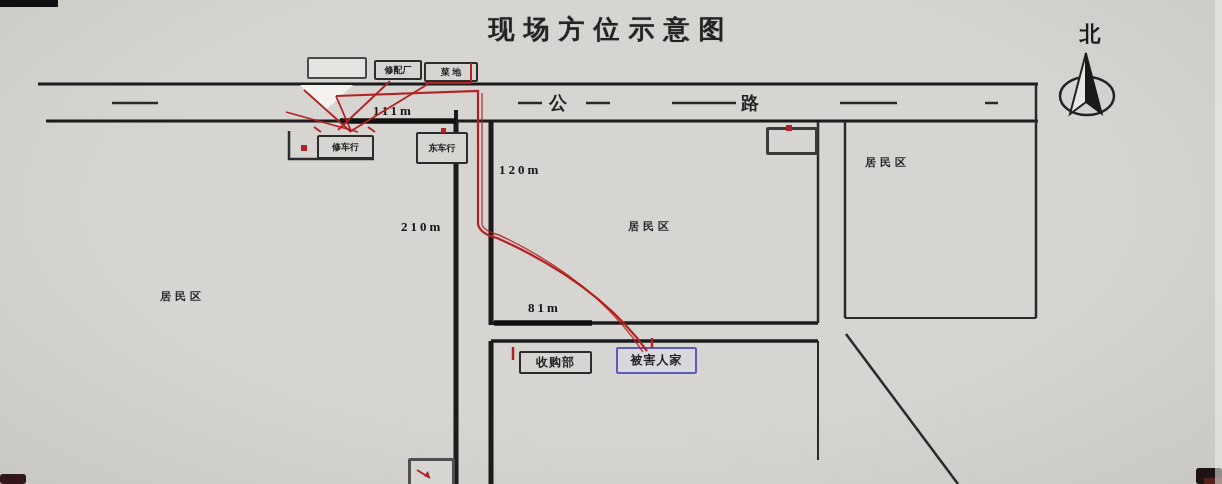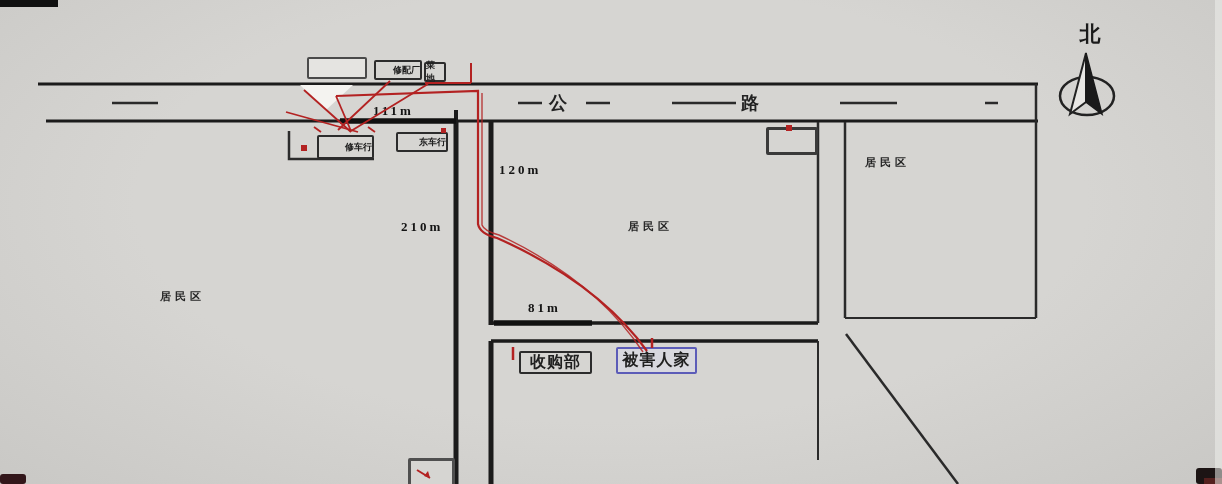--- a/index.html
+++ b/index.html
@@ -32,22 +32,22 @@
   }
   .resid{
     font-size:11px;font-weight:bold;letter-spacing:4px;color:#242424;
   }
   .mapbox{
     position:absolute;box-sizing:border-box;
     display:flex;align-items:center;justify-content:center;
     border:2px solid #2c2c2c;background:#d6d5d2;
     font-weight:bold;color:#202020;border-radius:2px;
   }
-  .tinytext{font-size:9px;letter-spacing:0px;justify-content:flex-end;}
-  .smalltext{font-size:16px;letter-spacing:1px;}
+  .tinytext{font-size:9px;letter-spacing:0px;}
+  .smalltext{font-size:12px;letter-spacing:1px;}
   .victim{border:2px solid #5c5cb8;background:#d8d8de;text-align:right;}
   .corner{position:absolute;}
 </style>
 </head>
 <body>
 
 <div class="stage">
 
   <svg width="1222" height="484">
 
@@ -85,45 +85,46 @@
 
     <polygon points="300,85 353,85 326,110" fill="#f4f3f0"></polygon>
 
     <g>
       <ellipse cx="1087" cy="96" rx="27" ry="19" fill="none" stroke="#222" stroke-width="2.5"></ellipse>
       <polygon points="1086,53 1070,114 1086,102" fill="#e8e7e4" stroke="#222" stroke-width="2"></polygon>
       <polygon points="1086,53 1102,114 1086,102" fill="#1a1a1a" stroke="#1a1a1a" stroke-width="1.5"></polygon>
     </g>
   </svg>
 
+  <div class="abs title">现场方位示意图</div>
   <div class="abs north-label">北</div>
 
   <div class="abs roadchar" style="left:549px;top:91px;">公</div>
   <div class="abs roadchar" style="left:741px;top:91px;">路</div>
 
   <div class="abs dist" style="left:373px;top:103px;">111m</div>
   <div class="abs dist" style="left:499px;top:162px;text-align:center;">120m</div>
   <div class="abs dist" style="left:401px;top:219px;">210m</div>
   <div class="abs dist" style="left:528px;top:300px;">81m</div>
 
   <div class="abs resid" style="left:160px;top:289px;">居民区</div>
   <div class="abs resid" style="left:628px;top:219px;">居民区</div>
   <div class="abs resid" style="left:865px;top:155px;">居民区</div>
 
   <div class="mapbox" style="left:307px;top:57px;width:60px;height:22px;border-color:#4a4a4a;background:#e5e4e1;"></div>
   <div class="mapbox tinytext" style="left:374px;top:60px;width:48px;height:20px;">
     <span>修配厂</span>
   </div>
-  <div class="mapbox tinytext" style="left:424px;top:62px;width:22px;height:20px;">
+  <div class="mapbox tinytext" style="left:424px;top:62px;width:54px;height:20px;">
     <span>菜 地</span>
   </div>
   <div class="mapbox tinytext" style="left:317px;top:135px;width:57px;height:24px;">
     <span>修车行</span>
   </div>
-  <div class="mapbox tinytext" style="left:396px;top:132px;width:52px;height:20px;">
+  <div class="mapbox tinytext" style="left:416px;top:132px;width:52px;height:32px;">
     <span>东车行</span>
   </div>
   <div class="mapbox" style="left:766px;top:127px;width:52px;height:28px;border-width:3px;border-color:#3a3a3a;"></div>
   <div class="mapbox smalltext" style="left:519px;top:351px;width:73px;height:23px;">
     <span>收购部</span>
   </div>
   <div class="mapbox smalltext victim" style="left:616px;top:347px;width:81px;height:27px;">
     <span>被害人家</span>
   </div>
   <div class="mapbox" style="left:408px;top:458px;width:47px;height:30px;border-width:3px;border-color:#4f4f4f;"></div>

